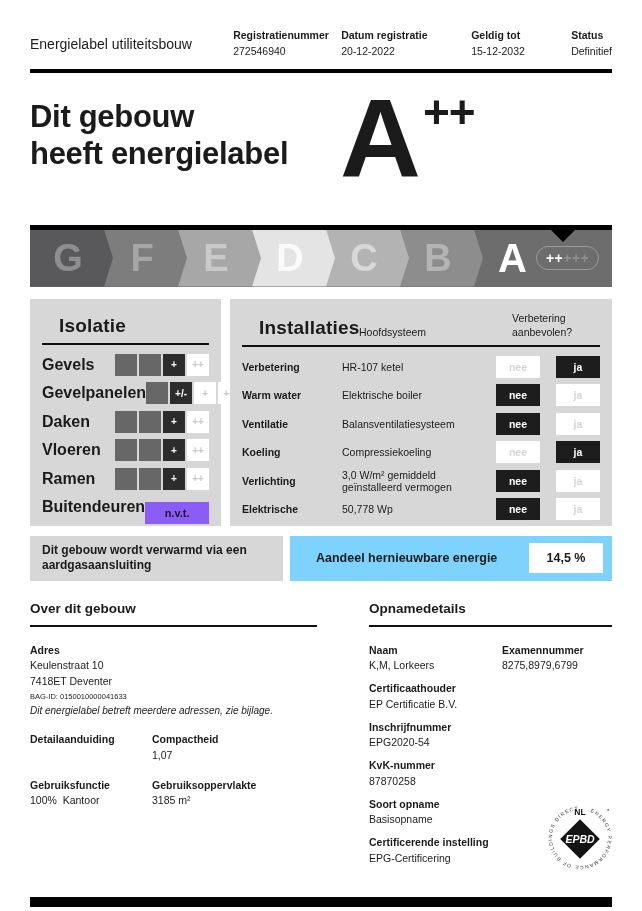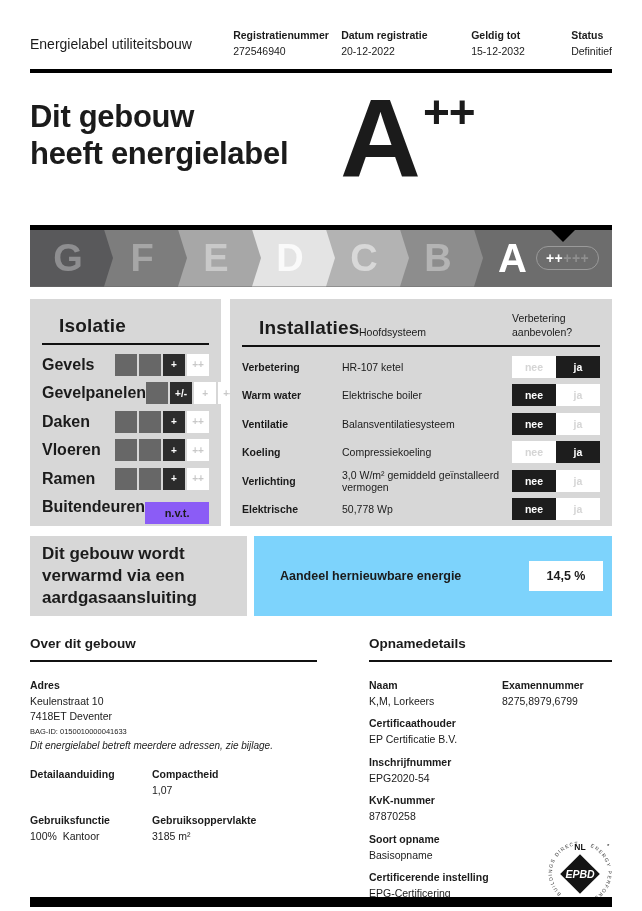--- a/index.html
+++ b/index.html
@@ -54,28 +54,28 @@
   .cells{display:flex;gap:2px;}
   .cell{width:22px;height:22px;display:flex;align-items:center;justify-content:center;font-size:10px;font-weight:bold;}
   .c-left{background:#676767;}
   .c-sel{background:#2c2c2c;color:#fff;}
   .c-right{background:#fff;color:#c8c8c8;}
   .nvt{width:94px;height:22px;background:#8b5cf6;display:flex;align-items:center;justify-content:center;font-size:11px;font-weight:bold;margin-top:11px;}
 
   .inst-row{display:flex;align-items:center;height:22px;margin-bottom:6.5px;}
   .inst-label{width:100px;font-weight:bold;font-size:10.5px;}
   .inst-sys{flex:1;font-size:10.5px;}
-  .tgl{display:flex;gap:0;}
+  .tgl{display:flex;gap:16px;}
   .tg{width:44px;height:22px;display:flex;align-items:center;justify-content:center;font-weight:bold;font-size:10.5px;}
   .tg-on{background:#1d1d1d;color:#fff;}
   .tg-off{background:#fff;color:#d5d5d5;}
 
   
   .notes{display:flex;gap:7px;margin-top:10px;}
-  .note-left{width:217px;background:#d7d7d7;box-sizing:border-box;padding:7px 12px;font-size:17px;font-weight:bold;line-height:1.3;}
+  .note-left{width:253px;background:#d7d7d7;box-sizing:border-box;padding:7px 12px;font-size:12px;font-weight:bold;line-height:1.3;}
   .note-right{flex:1;background:#7dd3fc;box-sizing:border-box;display:flex;align-items:center;padding:7px 9px;}
   .renew-label{flex:1;font-size:12.5px;font-weight:bold;padding-left:17px;}
   .renew-val{width:74px;height:30px;background:#fff;display:flex;align-items:center;justify-content:center;font-size:12.5px;font-weight:bold;}
 
   
   .bottom{display:flex;margin-top:20px;gap:32px;}
   .bcol-left{width:287px;margin-right:20px;}
   .bcol-right{flex:1;position:relative;}
   .sec-title{font-size:13.5px;font-weight:bold;border-bottom:2px solid #111;padding-bottom:9px;margin-bottom:16px;}
   .fg{margin-bottom:7px;font-size:10.5px;line-height:1.5;}

